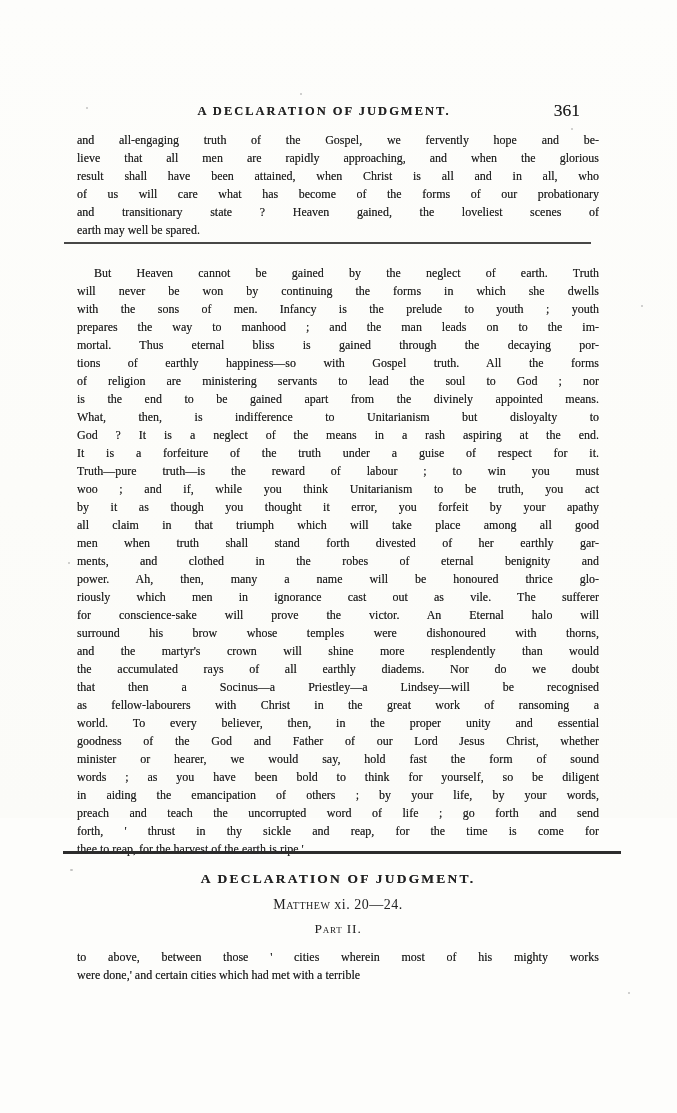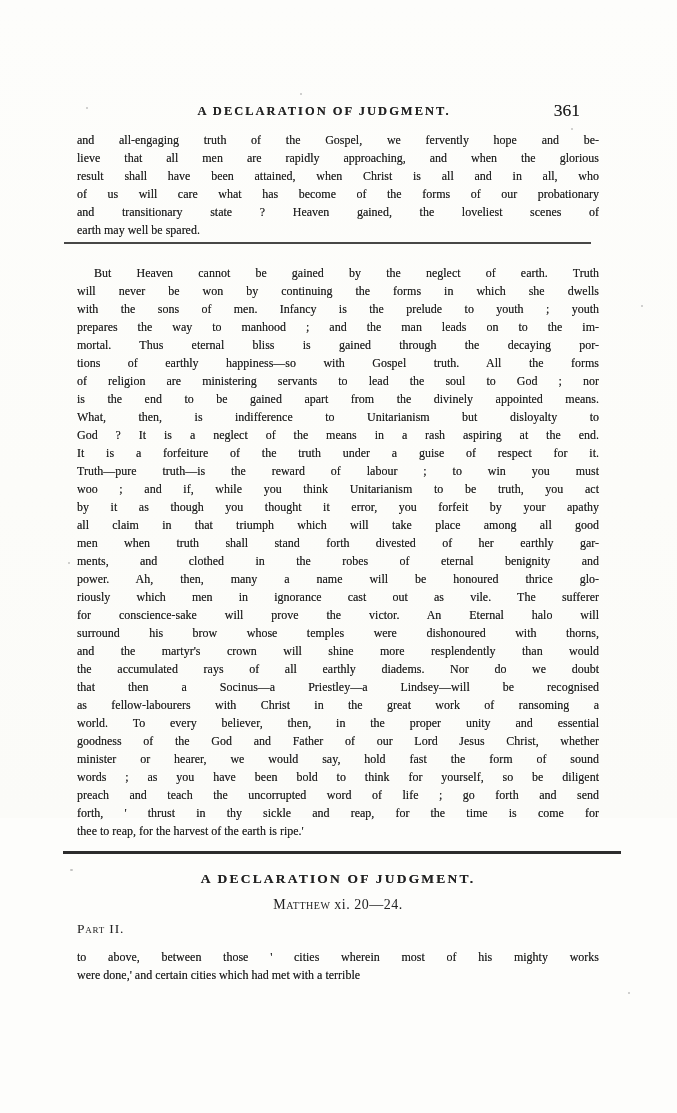--- a/index.html
+++ b/index.html
@@ -101,21 +101,21 @@
     text-align: center;
     font-size: 14px;
     letter-spacing: 0.5px;
     color: #222;
   }
   .part-heading {
     position: absolute;
     top: 921px;
     left: 77px;
     width: 522px;
-    text-align: left;
+    text-align: center;
     font-size: 13.5px;
     letter-spacing: 0.8px;
     color: #222;
   }
   .sc { font-variant: small-caps; }
 
   
   .speck {
     position: absolute;
     border-radius: 50%;
@@ -166,20 +166,21 @@
       <div class="line">for conscience-sake will prove the victor. An Eternal halo will</div>
       <div class="line">surround his brow whose temples were dishonoured with thorns,</div>
       <div class="line">and the martyr's crown will shine more resplendently than would</div>
       <div class="line">the accumulated rays of all earthly diadems. Nor do we doubt</div>
       <div class="line">that then a Socinus—a Priestley—a Lindsey—will be recognised</div>
       <div class="line">as fellow-labourers with Christ in the great work of ransoming a</div>
       <div class="line">world. To every believer, then, in the proper unity and essential</div>
       <div class="line">goodness of the God and Father of our Lord Jesus Christ, whether</div>
       <div class="line">minister or hearer, we would say, hold fast the form of sound</div>
       <div class="line">words ; as you have been bold to think for yourself, so be diligent</div>
+      <div class="line">in aiding the emancipation of others ; by your life, by your words,</div>
       <div class="line">preach and teach the uncorrupted word of life ; go forth and send</div>
       <div class="line">forth, ' thrust in thy sickle and reap, for the time is come for</div>
       <div class="line last">thee to reap, for the harvest of the earth is ripe.'</div>
     </div>
 
   <div class="rule" id="rule-2"></div>
 
   <div class="section-title">A DECLARATION OF JUDGMENT.</div>
 
   <div class="scripture"><span class="sc">Matthew</span><span> xi. 20—24.</span></div>

